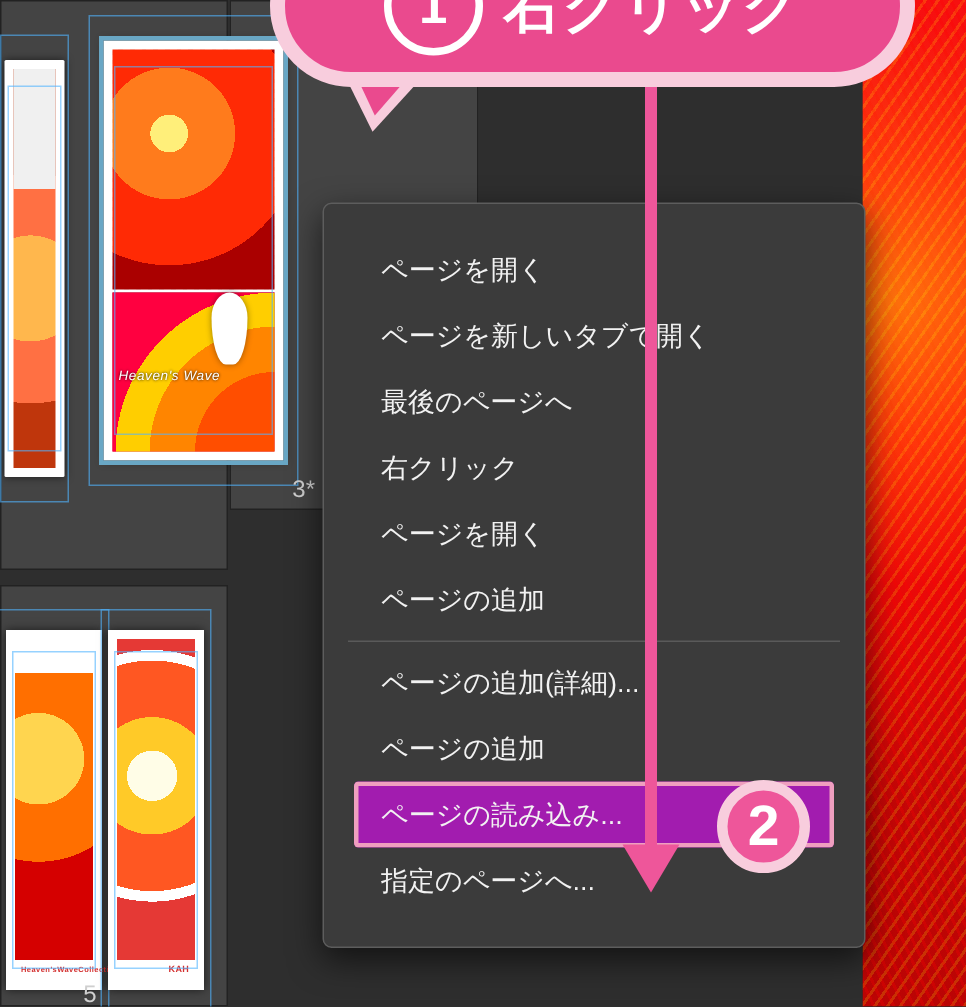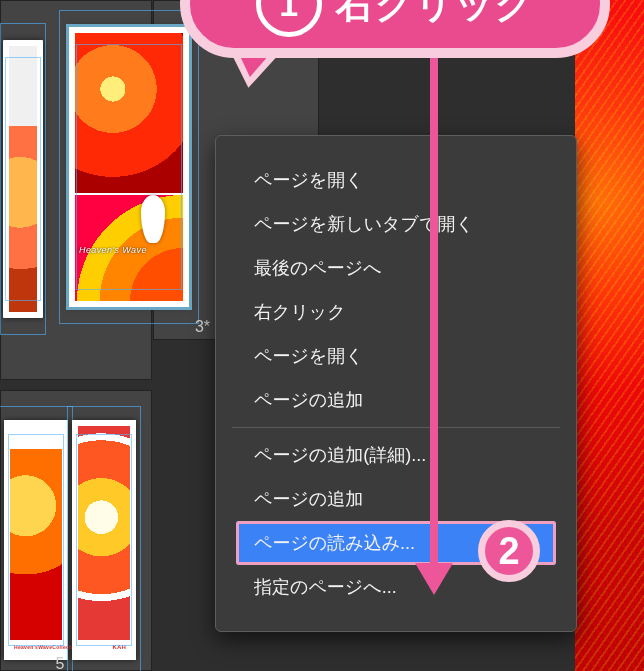--- a/index.html
+++ b/index.html
@@ -183,21 +183,21 @@
   .ctx ul{list-style:none;margin:16px;padding:6px 0;}
   .ctx li{
     padding:10px 22px;
     white-space:nowrap;
     cursor:default;
   }
   .ctx li.sep{
     padding:0;margin:5px 0;height:1px;background:#5a5a5a;
   }
   .ctx li[data-highlight="true"]{
-    background:#3b82f6;
+    background:#a21caf;
     box-shadow: inset 0 0 0 3px #ef9fbf;
     border-radius:3px;
     margin:0 4px;
     padding-left:18px;
   }
 
   
   .bubble{
     position:absolute;
     left:180px; top:-50px;

